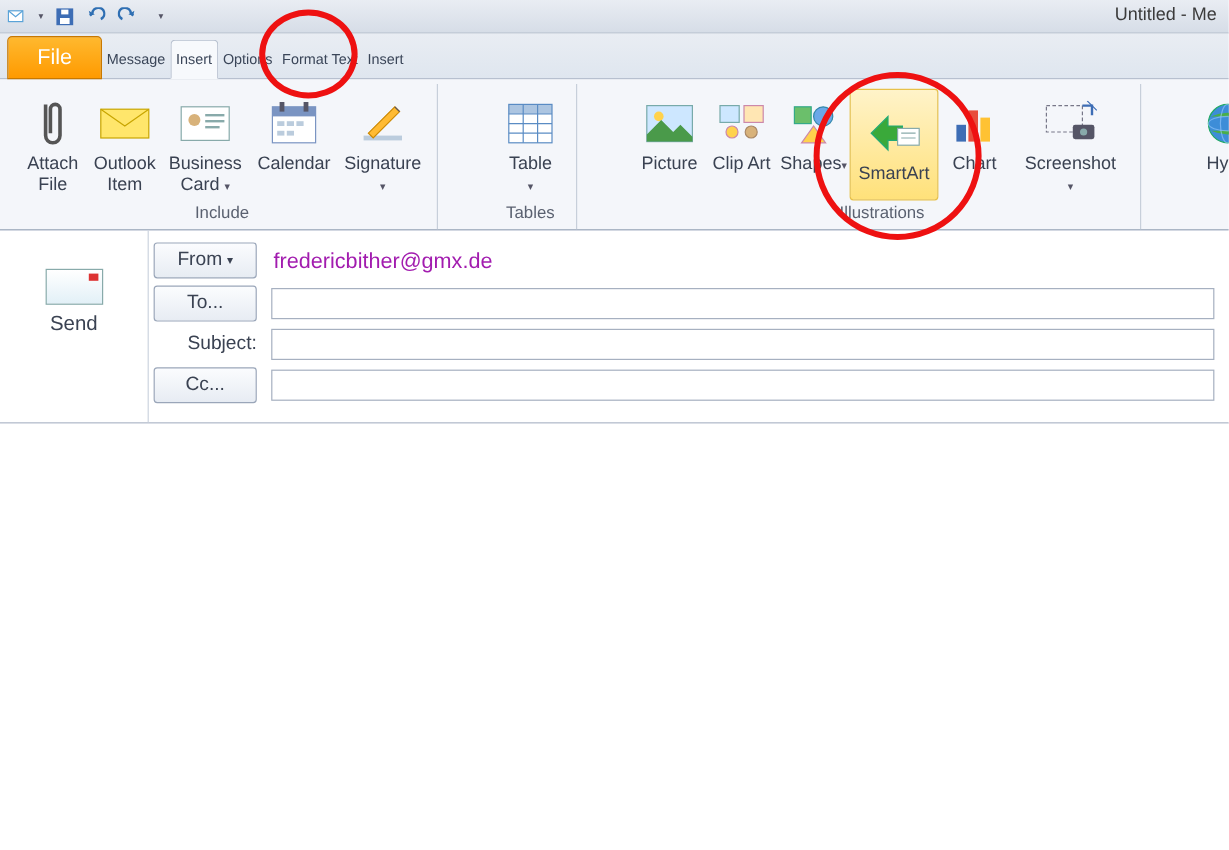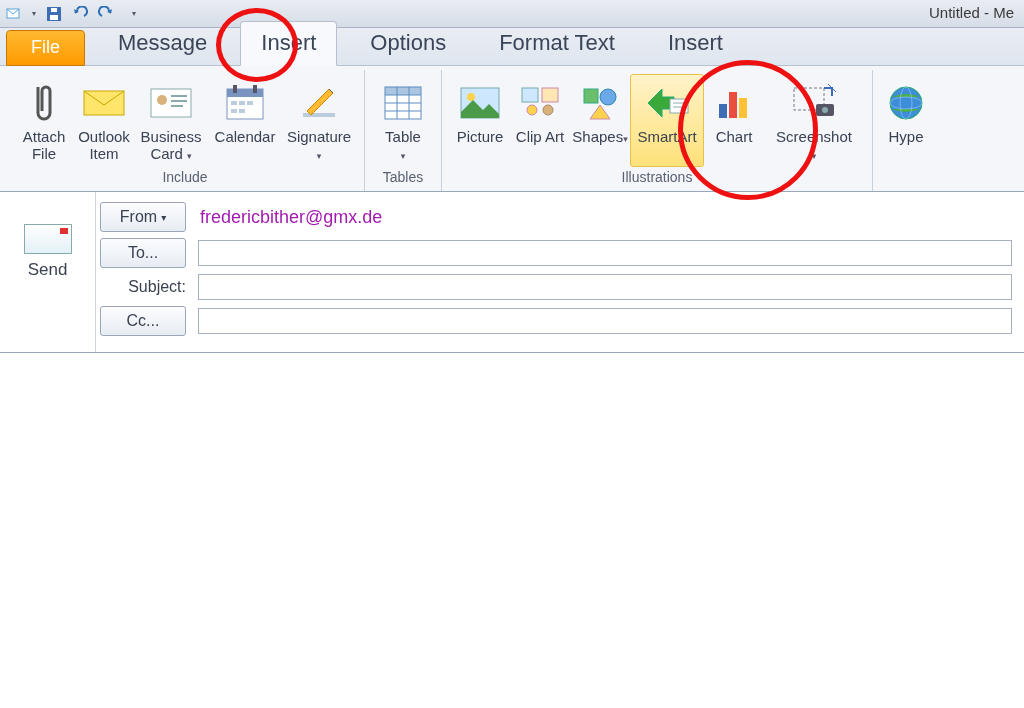--- a/index.html
+++ b/index.html
@@ -5,42 +5,42 @@
 * { box-sizing: border-box; margin: 0; padding: 0; font-family: "Segoe UI", Tahoma, sans-serif; }
 body { background: #fff; width: 1024px; height: 708px; overflow: hidden; position: relative; }
 
 
 .titlebar { height: 28px; background: linear-gradient(#e9edf3,#d6dde7); border-bottom: 1px solid #a9b5c6; display: flex; align-items: center; padding: 0 6px; }
 .qat { display: flex; gap: 10px; align-items: center; }
 .qat-icon { width: 16px; height: 16px; display: inline-block; }
 .title-text { position: absolute; right: 10px; top: 4px; font-size: 15px; color: #3b3b3b; white-space: nowrap; }
 
 
-.tabrow { height: 38px; background: linear-gradient(#e9edf3,#dfe6ef); border-bottom: 1px solid #b7c0cf; display:flex; align-items:flex-end; position: relative; gap: 13px; }
+.tabrow { height: 38px; background: linear-gradient(#e9edf3,#dfe6ef); border-bottom: 1px solid #b7c0cf; display:flex; align-items:flex-end; position: relative; }
 .tab-file { background: linear-gradient(#ffb92f,#ff9a00); color:#fff; font-weight:400; padding:6px 24px 7px; border:1px solid #c87800; border-top-left-radius:4px; border-top-right-radius:4px; margin-left:6px; margin-bottom:-1px; font-size:18px; }
-.tab { padding:8px 20px 9px; font-size:22px; color:#3a4558; cursor:default; }
+.tab { padding:8px 4px 9px; font-size:12px; color:#3a4558; cursor:default; }
 .tab.active { background:#f7f9fc; border:1px solid #b7c0cf; border-bottom:1px solid #f7f9fc; border-top-left-radius:4px; border-top-right-radius:4px; margin-bottom:-1px; }
 
 
-.ribbon { background:#f4f6fa; border-bottom:1px solid #9aa6b9; padding:4px 6px 0; display:flex; }
+.ribbon { background:#f4f6fa; border-bottom:1px solid #9aa6b9; padding:4px 6px 0; display:flex;gap:39px; }
 .group { border-right:1px solid #c7cfda; padding:4px 8px 2px; display:flex; flex-direction:column; align-items:center; }
 .group.last-visible { border-right:none; }
 .items { display:flex; }
 .rbtn { display:flex; flex-direction:column; align-items:center; justify-content:flex-start; width:74px; padding:4px 2px; text-align:center; cursor:default; border:1px solid transparent; border-radius:3px; }
 .rbtn.narrow{ width:60px;}
 .rbtn.wide{width:100px;}
-.rbtn.highlight { background: linear-gradient(#fff3c9,#ffe17a); border:1px solid #e7c14a; }
+.rbtn.highlight { background: linear-gradient(#fff3c9,#ffe17a); border:1px solid #e7c14a;justify-content:center; }
 .rbtn .ico { height:48px; display:flex; align-items:center; justify-content:center; }
 .rbtn .lbl { font-size:15px; color:#3a4252; line-height:1.1; margin-top:2px; }
 .rbtn .drop { font-size:9px; color:#556; }
 .group-label { font-size:14px; color:#5a6170; margin:2px 0 4px; }
 
 
 .compose { display:flex; border-bottom:1px solid #9aa6b9; }
-.send-col { width:96px; padding:14px 10px; border-right:1px solid #cdd4df; display:flex; flex-direction:column; align-items:center; gap:6px;}
+.send-col { width:124px; padding:14px 10px; border-right:1px solid #cdd4df; display:flex; flex-direction:column; align-items:center; gap:6px;}
 .send-col .env { width:48px; height:30px; border:1px solid #8aa; background:linear-gradient(#fff,#e2f0f7); position:relative;}
 .send-col .env:after{content:"";position:absolute;right:3px;top:3px;width:8px;height:6px;background:#d33;}
 .send-lbl{font-size:17px;color:#3a4252;}
 .fields{flex:1;padding:10px 12px 10px 4px;}
 .frow{display:flex;align-items:center;margin-bottom:6px;}
 .fbtn{width:86px;height:30px;border:1px solid #9aa6b9;border-radius:3px;background:linear-gradient(#fbfcfe,#e7ecf3);font-size:16px;color:#3a4252;display:flex;align-items:center;justify-content:center;margin-right:12px;}
 .fbtn .dd{font-size:10px;margin-left:4px;}
 .flabel{width:86px;text-align:right;font-size:16px;color:#3a4252;margin-right:12px;}
 .finput{flex:1;height:26px;border:1px solid #a6b0c0;background:#fff;padding:0 6px;font-size:16px;color:#333;}
 .fvalue{font-size:18px;color:#a21caf;padding-left:2px;}

